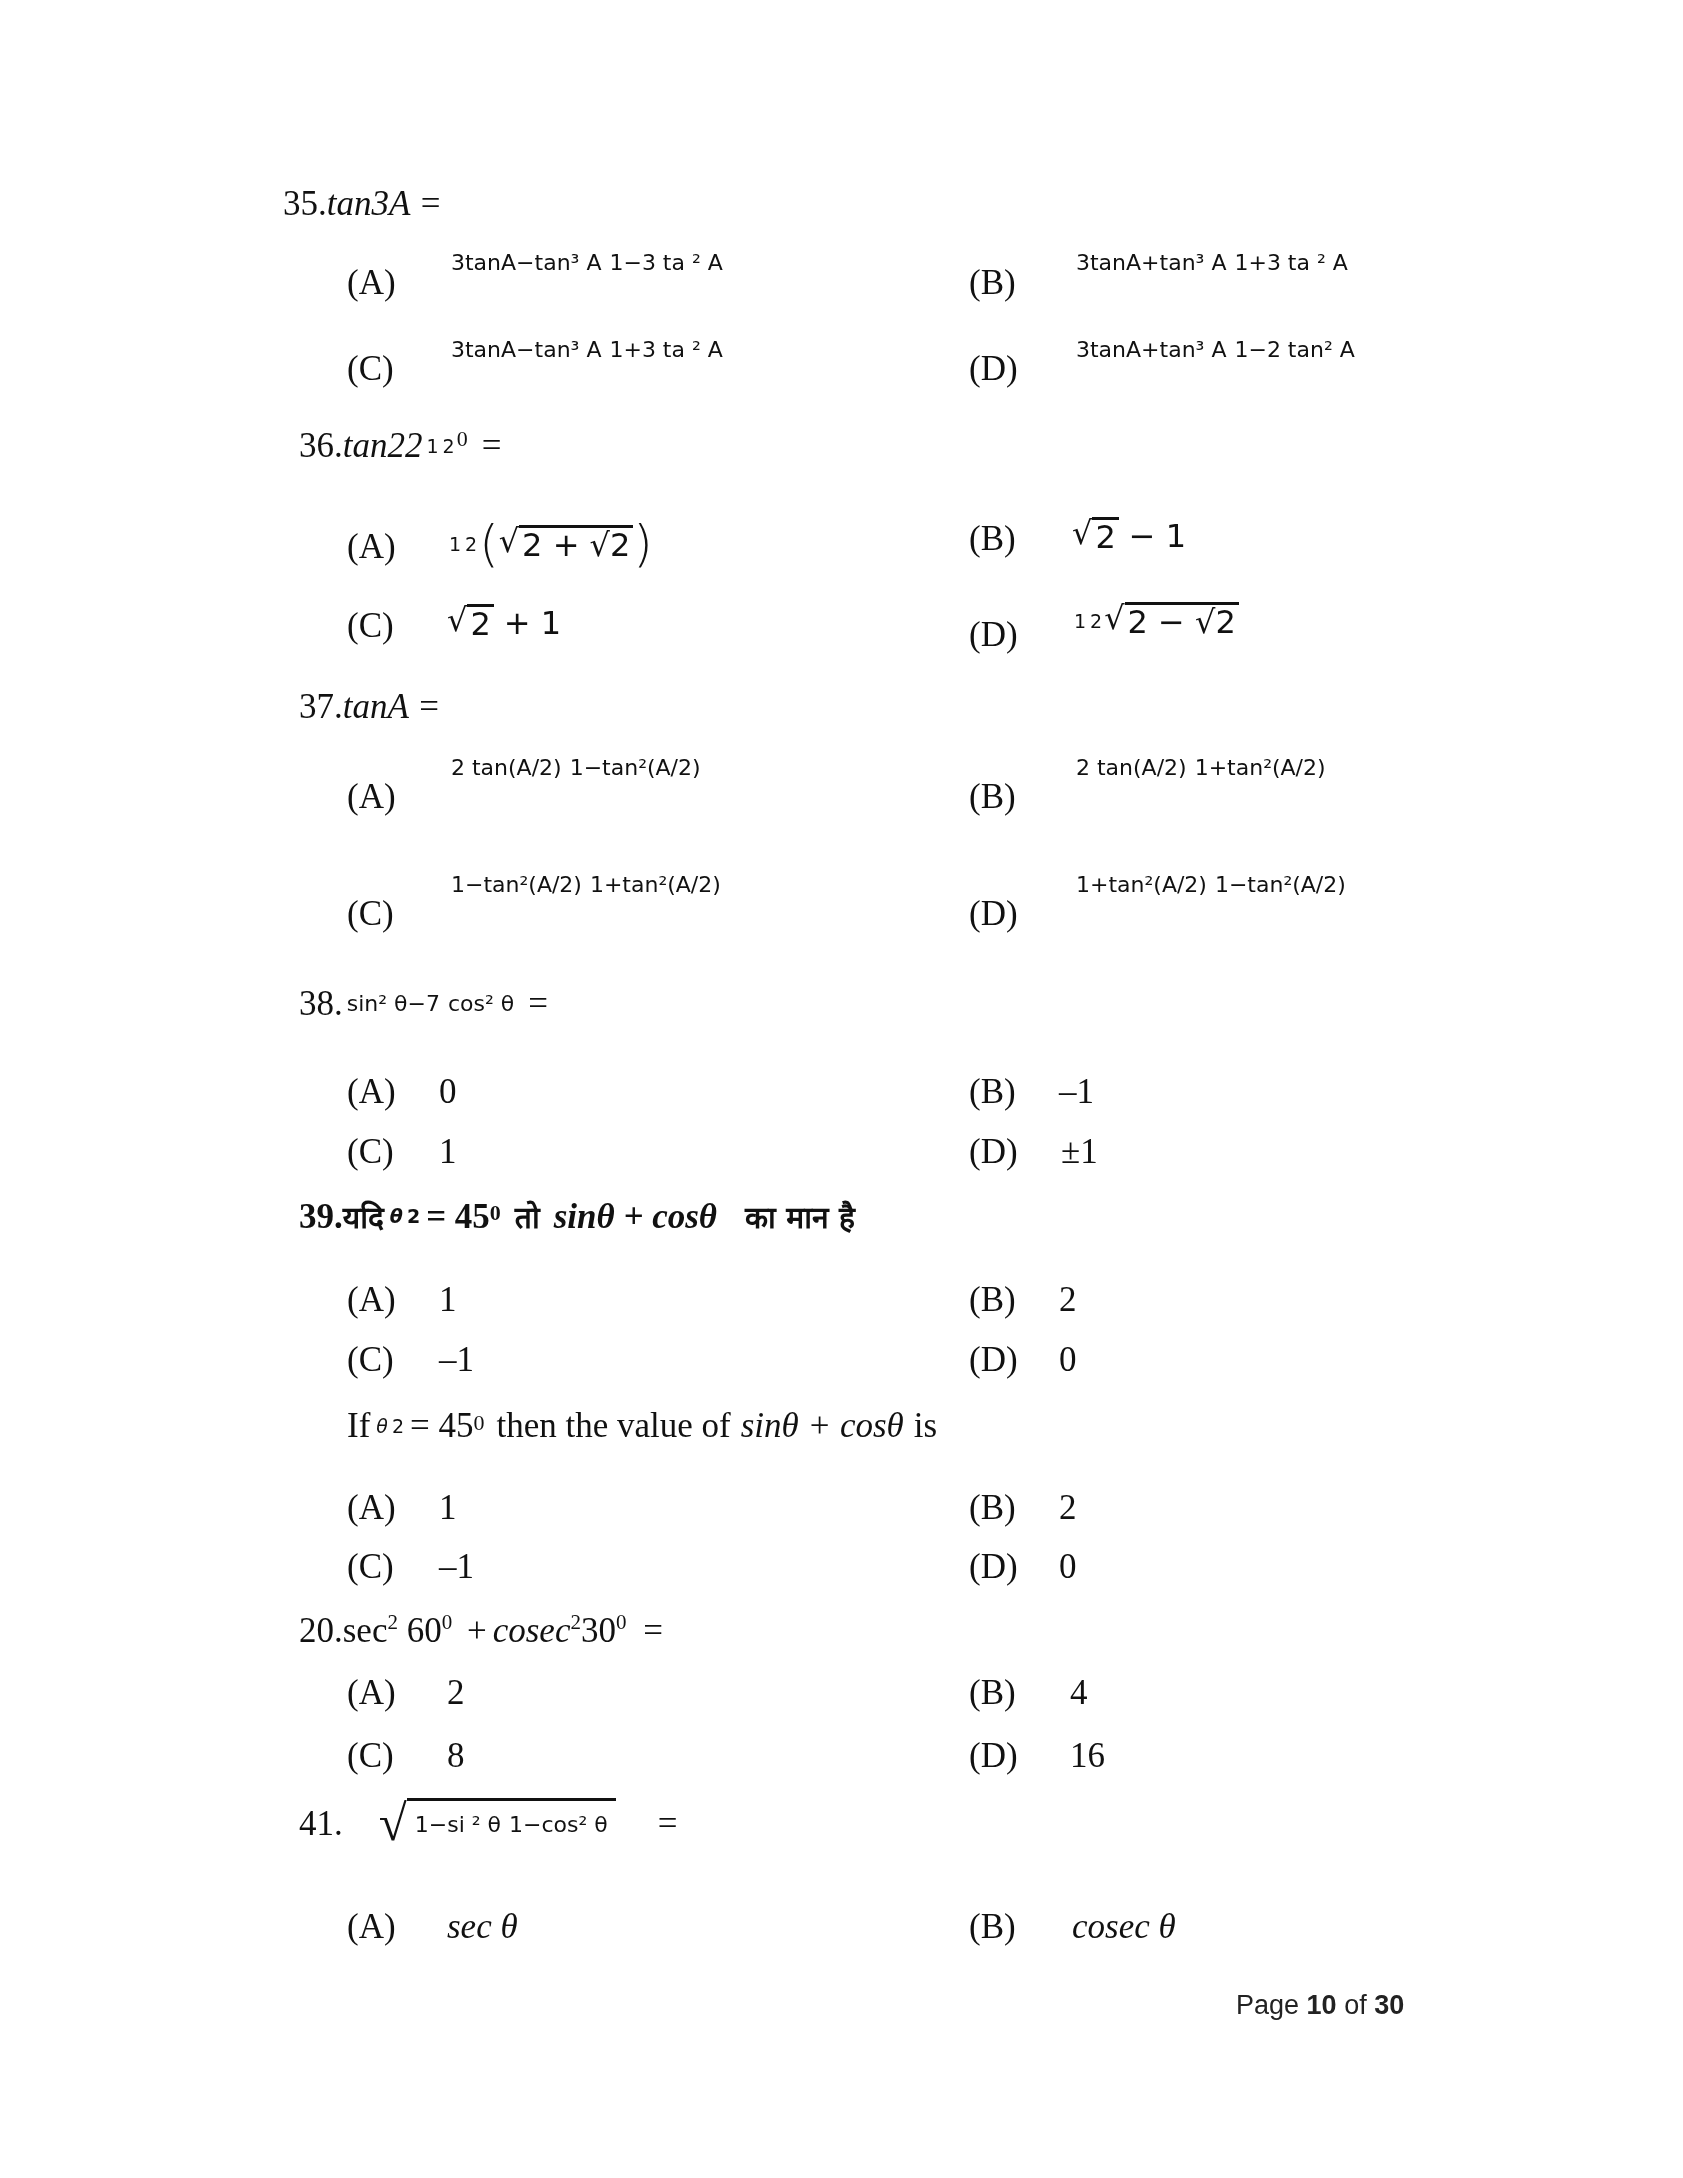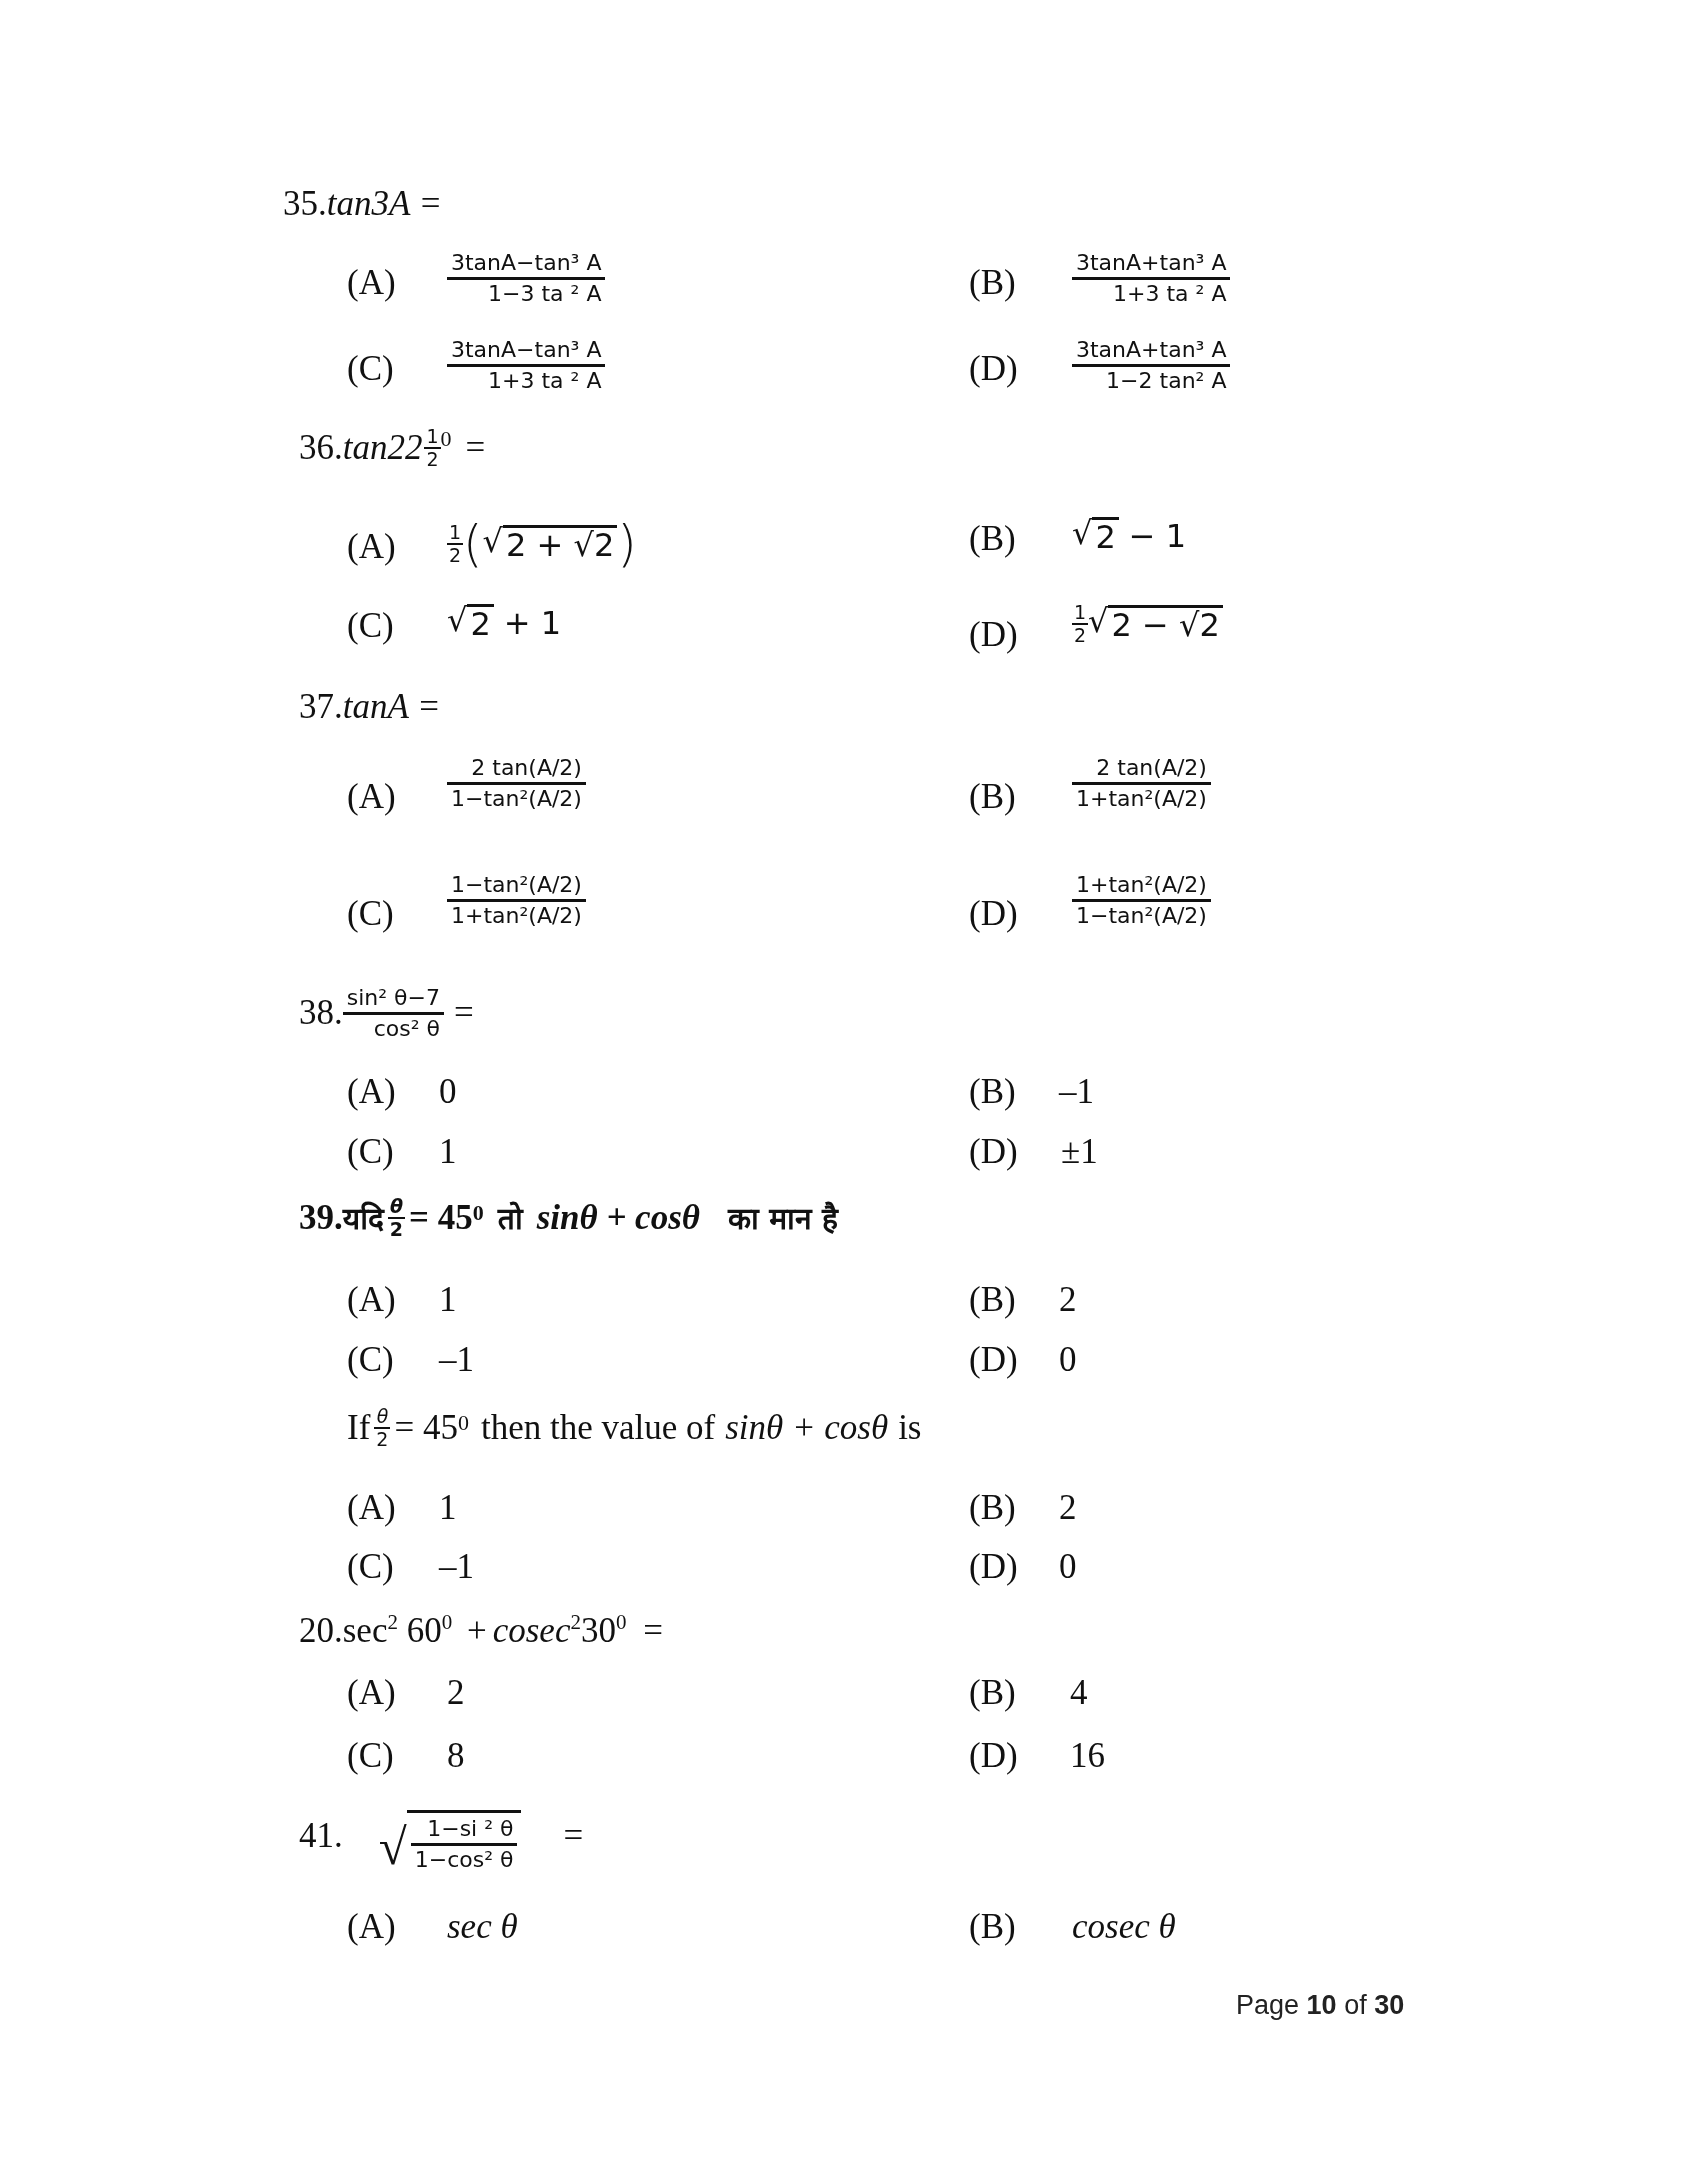--- a/index.html
+++ b/index.html
@@ -3,21 +3,21 @@
 <meta charset="utf-8">
 <style>
   html, body { margin:0; padding:0; background:#ffffff; }
   body { width:1683px; height:2178px; position:relative; overflow:hidden;
          font-family:"Liberation Serif", "DejaVu Serif", serif; color:#111; }
   .abs { position:absolute; white-space:nowrap; }
   .q { font-size:35px; }
   .lbl { font-size:35px; }
   .val { font-size:35px; }
   .it { font-style:italic; }
-  .frac { display:inline-flex; flex-direction:column; align-items:flex-end; vertical-align:middle; }
+  .frac { display:inline-flex; flex-direction:row; align-items:flex-start; vertical-align:middle; }
   .frac .num, .frac .den { font-family:"DejaVu Sans", sans-serif; font-size:22px; padding:0 4px; line-height:1.25; }
   .frac .bar { height:3px; background:#111; align-self:stretch; }
   .frac.small .num, .frac.small .den { font-size:19px; padding:0 2px; line-height:1.1; }
   .frac.small .bar { height:2px; }
   .mathsans { font-family:"DejaVu Sans", sans-serif; }
   sup { font-size:60%; }
   .sqrt { display:inline-flex; align-items:stretch; vertical-align:middle; }
   .sqrt .rad { font-size:1em; line-height:1; }
   .sqrt .under { border-top:3px solid #111; padding:0 3px; line-height:1.1; }
   .footer { font-family:"Liberation Sans", "DejaVu Sans", sans-serif; font-size:27px; color:#222; }
@@ -238,21 +238,21 @@
 <div class="abs val" style="left:1070px; top:1673px;">4</div>
 <div class="abs lbl" style="left:347px; top:1736px;">(C)</div>
 <div class="abs val" style="left:447px; top:1736px;">8</div>
 <div class="abs lbl" style="left:969px; top:1736px;">(D)</div>
 <div class="abs val" style="left:1070px; top:1736px;">16</div>
 
 <div class="abs q" style="left:299px; top:1798px; display:flex; align-items:center;gap:36px;">
   <span>41.</span>
   <span class="sqrt">
     <span class="rad" style="font-size:51px; align-self:flex-end;">√</span>
-    <span class="under" style="padding:2px 4px 0 4px;margin-top:12px;">
+    <span class="under" style="padding:2px 4px 0 4px;">
       <span class="frac">
           <span class="num">1−si  ² θ</span>
           <span class="bar"></span>
           <span class="den">1−cos² θ</span>
         </span>
     </span>
   </span>
   <span style="margin-left:6px;">=</span>
 </div>
 

